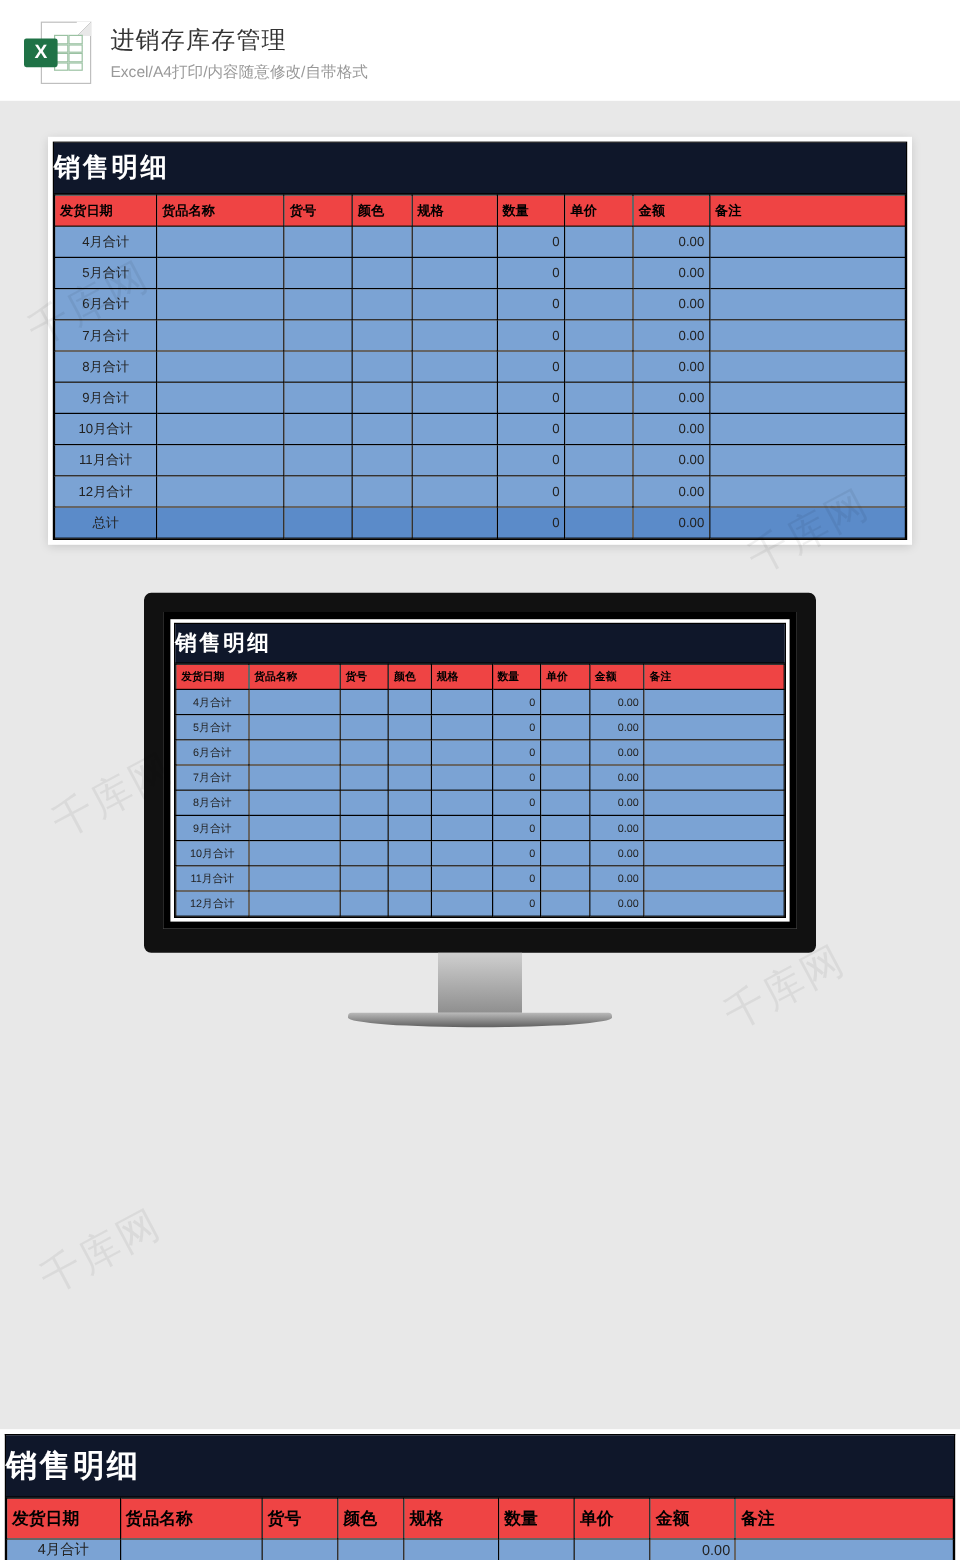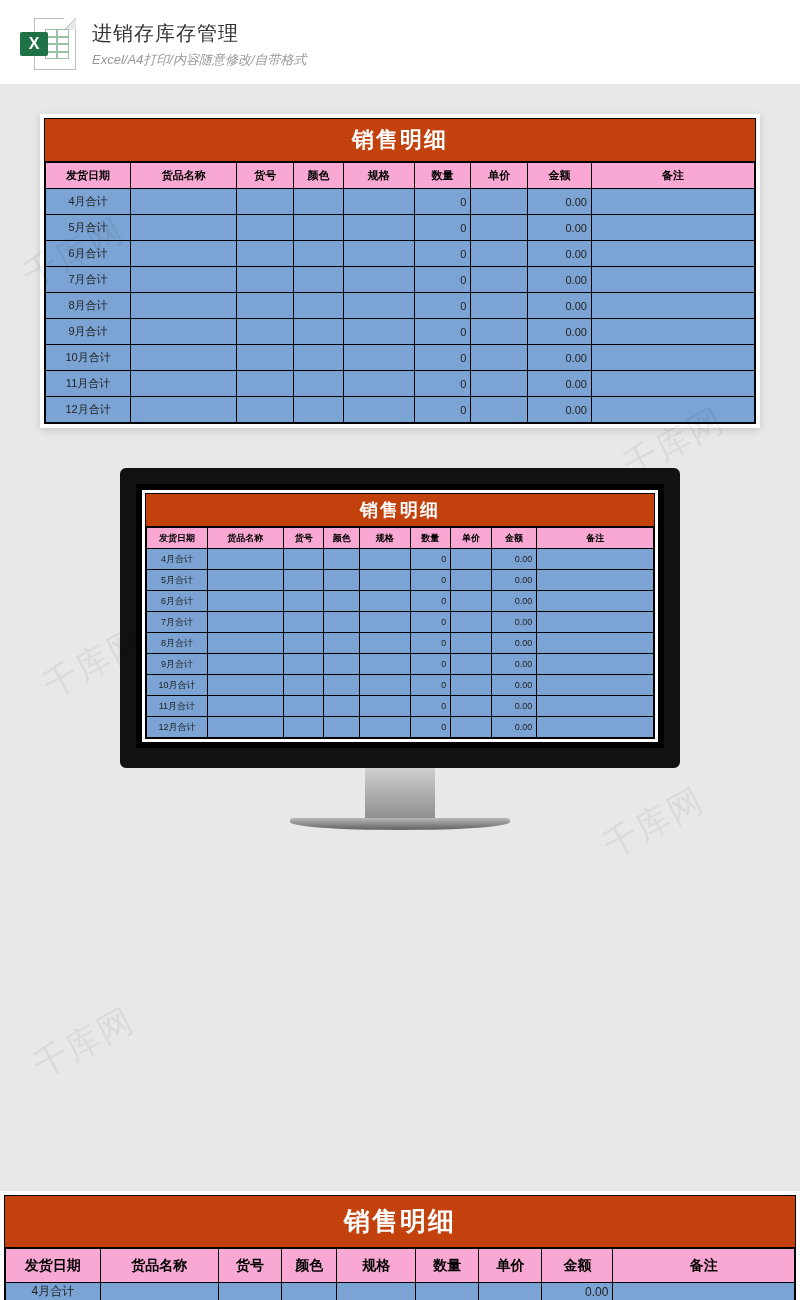--- a/index.html
+++ b/index.html
@@ -52,62 +52,61 @@
   .title {
     font-size: 20px;
     color: #333;
     font-weight: 400;
     letter-spacing: 1px;
   }
   .subtitle {
     font-size: 13px;
     color: #999;
     margin-top: 4px;
-    font-style: italic;
   }
 
   
   .card {
     margin: 30px 40px 0 40px;
     background: #fff;
     box-shadow: 0 2px 8px rgba(0,0,0,0.15);
     padding: 4px;
   }
 
   .sheet {
     border: 1.5px solid #000;
     width: 100%;
   }
   .sheet-title {
-    background: #c2410c;
+    background: #0f172a;
     color: #fff;
-    text-align: center;
+    text-align: left;
     font-size: 22px;
     font-weight: bold;
     padding: 6px 0;
     border-bottom: 1.5px solid #000;
     letter-spacing: 2px;
   }
   .tbl {
     width: 100%;
     border-collapse: collapse;
     table-layout: fixed;
   }
   .tbl th, .tbl td {
     border: 1px solid #000;
     font-size: 11px;
     padding: 0 4px;
     height: 26px;
     overflow: hidden;
     white-space: nowrap;
   }
   .tbl th {
-    background: #f9a8d4;
+    background: #ef4444;
     font-weight: bold;
-    text-align: center;
+    text-align: left;
   }
   .tbl td {
     background: #7ba3d4;
     color: #222;
   }
   .tbl td.c-date { text-align: center; background: #7ba3d4; }
   .tbl td.c-qty, .tbl td.c-amt { text-align: right; }
   .tbl tr.total td { background: #5b8bc9; }
   .col-date  { width: 12%; }
   .col-name  { width: 15%; }
@@ -316,20 +315,31 @@
             <td></td>
             <td></td>
             <td></td>
             <td class="c-qty">0</td>
             <td></td>
             <td class="c-amt">0.00</td>
             <td></td>
           </tr>
           <tr>
             <td class="c-date">12月合计</td>
+            <td></td>
+            <td></td>
+            <td></td>
+            <td></td>
+            <td class="c-qty">0</td>
+            <td></td>
+            <td class="c-amt">0.00</td>
+            <td></td>
+          </tr>
+          <tr class="total">
+            <td class="c-date">总计</td>
             <td></td>
             <td></td>
             <td></td>
             <td></td>
             <td class="c-qty">0</td>
             <td></td>
             <td class="c-amt">0.00</td>
             <td></td>
           </tr>
         </tbody>

